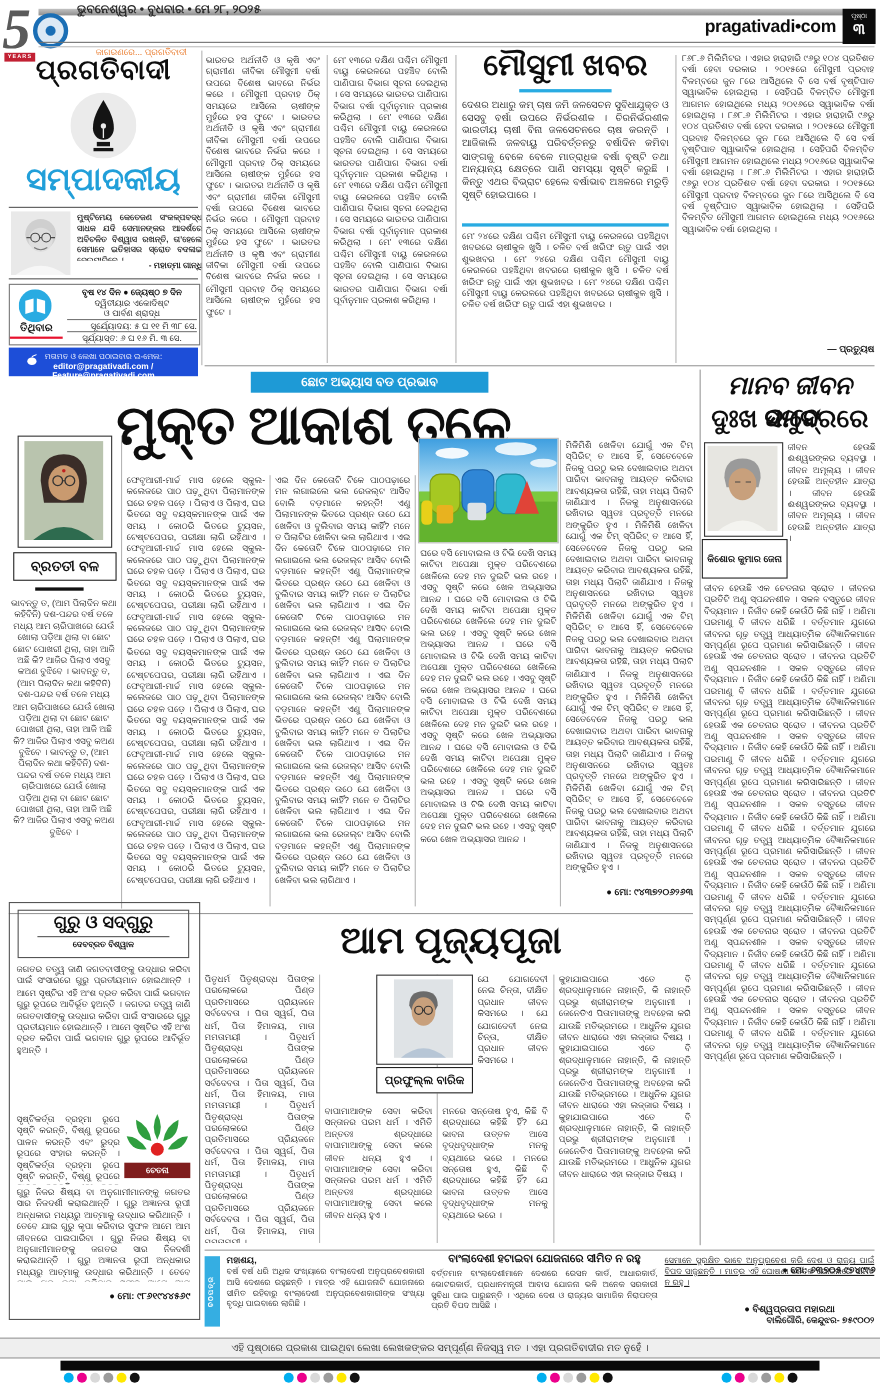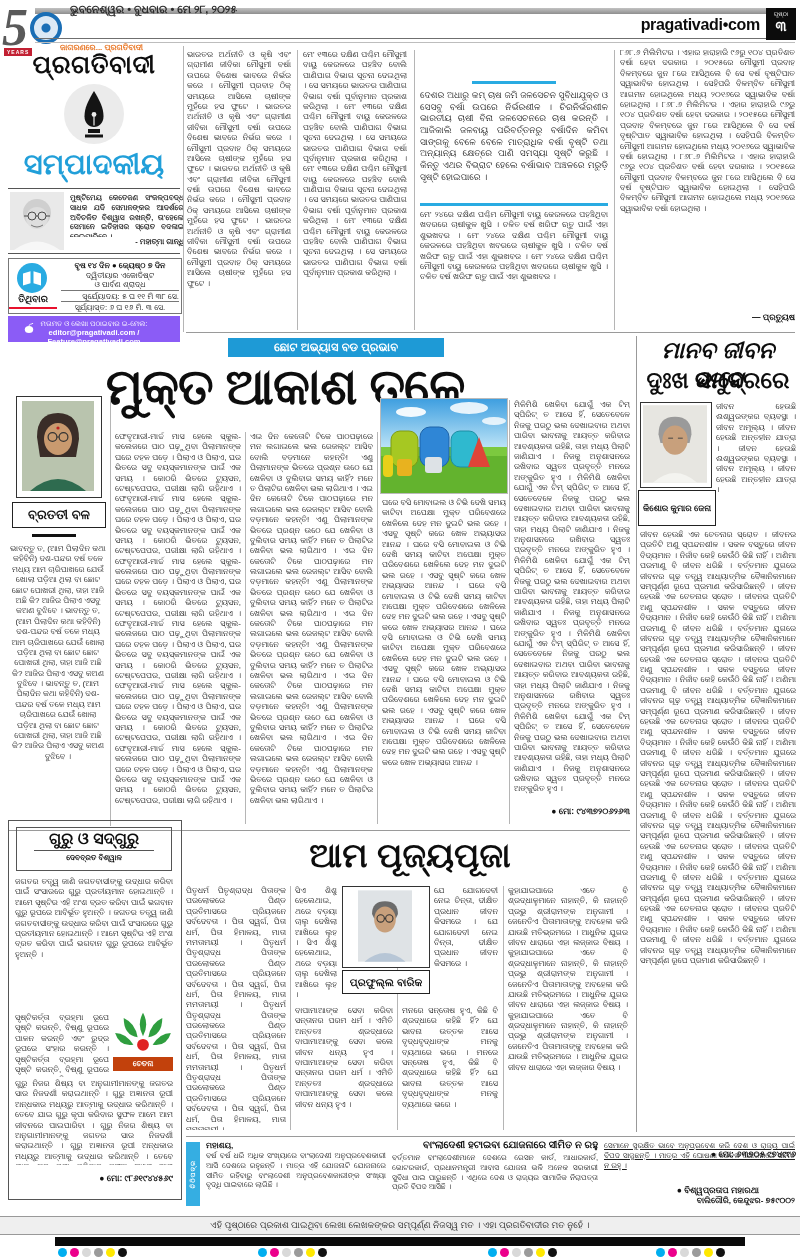--- a/index.html
+++ b/index.html
@@ -38,21 +38,21 @@
 <div id="page">
 
   <div class="topbar"></div>
   <div class="logo50">
     <span class="five">5</span>
     <span class="ring"></span>
     <span class="years">YEARS</span>
   </div>
   <div class="abs" style="left:70px;top:3px;font-size:11px;font-weight:bold;color:#2b2b2b;">ଭୁବନେଶ୍ୱର • ବୁଧବାର • ମେ ୨୮, ୨୦୨୫</div>
   <div class="dbl"></div>
-  <div class="abs" style="left:60px;top:43px;font-size:8px;font-weight:bold;color:#e87320;">ଜାଗରଣରେ... ପ୍ରଗତିବାଦୀ</div>
+  <div class="abs" style="left:87px;top:43px;font-size:8px;font-weight:normal;color:#e87320;">ଜାଗରଣରେ... ପ୍ରଗତିବାଦୀ</div>
   <div class="abs" style="left:540px;top:16px;width:220px;text-align:right;font-size:16px;font-weight:800;letter-spacing:-0.3px;color:#0d0d0d;">pragativadi•com</div>
   <div class="badge">
     <div style="font-size:6px;margin-top:3px;">ପୃଷ୍ଠା</div>
     <div style="font-size:14px;font-weight:bold;">୩</div>
   </div>
 
   <div class="abs hl" style="left:8px;top:50px;width:172px;font-size:25px;letter-spacing:0.5px;">ପ୍ରଗତିବାଦୀ</div>
   <div class="abs" style="left:64px;top:84px;width:60px;height:60px;">
     <svg width="60" height="60" viewBox="0 0 60 60">
       <circle cx="30" cy="30" r="30" fill="#ebebeb"></circle>
@@ -93,39 +93,40 @@
     <div class="abs" style="left:0px;top:34px;width:48px;text-align:center;font-size:9.5px;font-weight:bold;border-bottom:2px solid #e8112d;padding-bottom:2px;">ତିଥିବାର</div>
     <div class="abs" style="left:52px;top:2px;width:118px;text-align:center;font-size:7.8px;font-weight:bold;line-height:1.25;">ବୃଷ ୧୪ ଦିନ ● ଜ୍ୟେଷ୍ଠ ୭ ଦିନ</div>
     <div class="abs" style="left:52px;top:12px;width:118px;text-align:center;font-size:7.8px;line-height:1.2;">ଦ୍ୱିତୀୟାର ଏକୋଦିଷ୍ଟ</div>
     <div class="abs" style="left:52px;top:21px;width:118px;text-align:center;font-size:7.8px;">ଓ ପାର୍ବଣ ଶ୍ରାଦ୍ଧ</div>
     <div class="hr" style="left:52px;top:31px;width:118px;background:#777;"></div>
     <div class="abs" style="left:52px;top:33px;width:118px;text-align:right;font-size:7.8px;">ସୂର୍ଯ୍ୟୋଦୟ: ୫ ଘ ୧୧ ମି ୩୮ ସେ.</div>
     <div class="hr" style="left:52px;top:42px;width:118px;background:#777;"></div>
     <div class="abs" style="left:52px;top:44px;width:118px;text-align:center;font-size:7.8px;">ସୂର୍ଯ୍ୟାସ୍ତ: ୬ ଘ ୧୬ ମି. ୩ ସେ.</div>
   </div>
 
-  <div class="abs" style="left:8px;top:316px;width:172px;height:26px;background:#8b5cf6;color:#fff;text-align:center;">
+  <div class="abs" style="left:8px;top:316px;width:172px;height:26px;background:#1d4ed8;color:#fff;text-align:center;">
     <span class="abs" style="left:14px;top:3px;">
       <svg width="14" height="10" viewBox="0 0 20 14">
         <ellipse cx="10" cy="9" rx="6" ry="5" fill="#fff"></ellipse>
         <path d="M10 4 C10 1 14 2 16 0" stroke="#fff" fill="none" stroke-width="1.3"></path>
       </svg>
     </span>
     <div style="font-size:7.2px;padding-top:3px;">ମତାମତ ଓ ଲେଖା ପଠାଇବାର ଇ-ମେଲ:</div>
     <div style="font-size:7.6px;font-weight:bold;text-align:center;">editor@pragativadi.com / Feature@pragativadi.com</div>
   </div>
 
   <div class="vr" style="left:183px;top:46px;height:286px;"></div>
   <div class="vr" style="left:297px;top:50px;height:280px;"></div>
   <div class="vr" style="left:414px;top:50px;height:280px;"></div>
   <div class="vr" style="left:614px;top:50px;height:280px;"></div>
 
   <div class="bt" style="left:187px;top:50px;width:104px;height:280px;">ଭାରତର ଅର୍ଥନୀତି ଓ କୃଷି ଏବଂ ଗ୍ରାମୀଣ ଜୀବିକା ମୌସୁମୀ ବର୍ଷା ଉପରେ ବିଶେଷ ଭାବରେ ନିର୍ଭର କରେ । ମୌସୁମୀ ପ୍ରବାହ ଠିକ୍ ସମୟରେ ଆସିଲେ ଚାଷୀଙ୍କ ମୁହଁରେ ହସ ଫୁଟେ । ଭାରତର ଅର୍ଥନୀତି ଓ କୃଷି ଏବଂ ଗ୍ରାମୀଣ ଜୀବିକା ମୌସୁମୀ ବର୍ଷା ଉପରେ ବିଶେଷ ଭାବରେ ନିର୍ଭର କରେ । ମୌସୁମୀ ପ୍ରବାହ ଠିକ୍ ସମୟରେ ଆସିଲେ ଚାଷୀଙ୍କ ମୁହଁରେ ହସ ଫୁଟେ । ଭାରତର ଅର୍ଥନୀତି ଓ କୃଷି ଏବଂ ଗ୍ରାମୀଣ ଜୀବିକା ମୌସୁମୀ ବର୍ଷା ଉପରେ ବିଶେଷ ଭାବରେ ନିର୍ଭର କରେ । ମୌସୁମୀ ପ୍ରବାହ ଠିକ୍ ସମୟରେ ଆସିଲେ ଚାଷୀଙ୍କ ମୁହଁରେ ହସ ଫୁଟେ । ଭାରତର ଅର୍ଥନୀତି ଓ କୃଷି ଏବଂ ଗ୍ରାମୀଣ ଜୀବିକା ମୌସୁମୀ ବର୍ଷା ଉପରେ ବିଶେଷ ଭାବରେ ନିର୍ଭର କରେ । ମୌସୁମୀ ପ୍ରବାହ ଠିକ୍ ସମୟରେ ଆସିଲେ ଚାଷୀଙ୍କ ମୁହଁରେ ହସ ଫୁଟେ ।</div>
   <div class="bt" style="left:303px;top:50px;width:104px;height:280px;">ମେ' ୧୩ରେ ଦକ୍ଷିଣ ପଶ୍ଚିମ ମୌସୁମୀ ବାୟୁ କେରଳରେ ପହଞ୍ଚିବ ବୋଲି ପାଣିପାଗ ବିଭାଗ ସୂଚନା ଦେଇଥିଲା । ସେ ସମୟରେ ଭାରତର ପାଣିପାଗ ବିଭାଗ ବର୍ଷା ପୂର୍ବାନୁମାନ ପ୍ରକାଶ କରିଥିଲା । ମେ' ୧୩ରେ ଦକ୍ଷିଣ ପଶ୍ଚିମ ମୌସୁମୀ ବାୟୁ କେରଳରେ ପହଞ୍ଚିବ ବୋଲି ପାଣିପାଗ ବିଭାଗ ସୂଚନା ଦେଇଥିଲା । ସେ ସମୟରେ ଭାରତର ପାଣିପାଗ ବିଭାଗ ବର୍ଷା ପୂର୍ବାନୁମାନ ପ୍ରକାଶ କରିଥିଲା । ମେ' ୧୩ରେ ଦକ୍ଷିଣ ପଶ୍ଚିମ ମୌସୁମୀ ବାୟୁ କେରଳରେ ପହଞ୍ଚିବ ବୋଲି ପାଣିପାଗ ବିଭାଗ ସୂଚନା ଦେଇଥିଲା । ସେ ସମୟରେ ଭାରତର ପାଣିପାଗ ବିଭାଗ ବର୍ଷା ପୂର୍ବାନୁମାନ ପ୍ରକାଶ କରିଥିଲା । ମେ' ୧୩ରେ ଦକ୍ଷିଣ ପଶ୍ଚିମ ମୌସୁମୀ ବାୟୁ କେରଳରେ ପହଞ୍ଚିବ ବୋଲି ପାଣିପାଗ ବିଭାଗ ସୂଚନା ଦେଇଥିଲା । ସେ ସମୟରେ ଭାରତର ପାଣିପାଗ ବିଭାଗ ବର୍ଷା ପୂର୍ବାନୁମାନ ପ୍ରକାଶ କରିଥିଲା ।</div>
 
+  <div class="abs hl" style="left:420px;top:44px;width:188px;font-size:27px;">ମୌସୁମୀ ଖବର</div>
   <div class="abs bluebar" style="left:472px;top:81px;width:84px;height:3px;"></div>
   <div class="bt md" style="left:420px;top:90px;width:188px;height:110px;color:#222;">ଦେଶର ଅଧାରୁ କମ୍ ଚାଷ ଜମି ଜଳସେଚନ ସୁବିଧାଯୁକ୍ତ ଓ ସେସବୁ ବର୍ଷା ଉପରେ ନିର୍ଭରଶୀଳ । ଚିରନିର୍ଭରଶୀଳ ଭାରତୀୟ ଚାଷୀ ବିନା ଜଳସେଚନରେ ଚାଷ କରନ୍ତି । ଆଜିକାଲି ଜଳବାୟୁ ପରିବର୍ତ୍ତନରୁ ବର୍ଷାଦିନ କମିବା ସାଙ୍ଗକୁ ବେଳେ ବେଳେ ମାତ୍ରାଧିକ ବର୍ଷା ବୃଷ୍ଟି ତଥା ଅନ୍ୟାନ୍ୟ କ୍ଷେତ୍ରେ ପାଣି ସମସ୍ୟା ସୃଷ୍ଟି କରୁଛି । କିନ୍ତୁ ଏଥର ବିଭ୍ରାଟ ହେଲେ ବର୍ଷାଭାବ ଅଞ୍ଚଳରେ ମରୁଡ଼ି ସୃଷ୍ଟି ହୋଇପାରେ ।</div>
   <div class="abs bluebar" style="left:420px;top:203px;width:188px;height:3px;"></div>
   <div class="bt" style="left:420px;top:210px;width:188px;height:118px;">ମେ' ୨୪ରେ ଦକ୍ଷିଣ ପଶ୍ଚିମ ମୌସୁମୀ ବାୟୁ କେରଳରେ ପହଞ୍ଚିଥିବା ଖବରରେ ଚାଷୀକୁଳ ଖୁସି । ଚଳିତ ବର୍ଷ ଖରିଫ ଋତୁ ପାଇଁ ଏହା ଶୁଭଖବର । ମେ' ୨୪ରେ ଦକ୍ଷିଣ ପଶ୍ଚିମ ମୌସୁମୀ ବାୟୁ କେରଳରେ ପହଞ୍ଚିଥିବା ଖବରରେ ଚାଷୀକୁଳ ଖୁସି । ଚଳିତ ବର୍ଷ ଖରିଫ ଋତୁ ପାଇଁ ଏହା ଶୁଭଖବର । ମେ' ୨୪ରେ ଦକ୍ଷିଣ ପଶ୍ଚିମ ମୌସୁମୀ ବାୟୁ କେରଳରେ ପହଞ୍ଚିଥିବା ଖବରରେ ଚାଷୀକୁଳ ଖୁସି । ଚଳିତ ବର୍ଷ ଖରିଫ ଋତୁ ପାଇଁ ଏହା ଶୁଭଖବର ।</div>
 
   <div class="bt" style="left:620px;top:48px;width:175px;height:260px;">୮୬୮.୬ ମିଲିମିଟର । ଏହାର ହାରାହାରି ୯୬ରୁ ୧୦୪ ପ୍ରତିଶତ ବର୍ଷା ହେବା ଦରକାର । ୨୦୧୫ରେ ମୌସୁମୀ ପ୍ରବାହ ବିଳମ୍ବରେ ଜୁନ ୮ରେ ଆସିଥିଲେ ବି ସେ ବର୍ଷ ବୃଷ୍ଟିପାତ ସ୍ୱାଭାବିକ ହୋଇଥିଲା । ସେହିପରି ବିଳମ୍ବିତ ମୌସୁମୀ ଆଗମନ ହୋଇଥିଲେ ମଧ୍ୟ ୨୦୧୬ରେ ସ୍ୱାଭାବିକ ବର୍ଷା ହୋଇଥିଲା । ୮୬୮.୬ ମିଲିମିଟର । ଏହାର ହାରାହାରି ୯୬ରୁ ୧୦୪ ପ୍ରତିଶତ ବର୍ଷା ହେବା ଦରକାର । ୨୦୧୫ରେ ମୌସୁମୀ ପ୍ରବାହ ବିଳମ୍ବରେ ଜୁନ ୮ରେ ଆସିଥିଲେ ବି ସେ ବର୍ଷ ବୃଷ୍ଟିପାତ ସ୍ୱାଭାବିକ ହୋଇଥିଲା । ସେହିପରି ବିଳମ୍ବିତ ମୌସୁମୀ ଆଗମନ ହୋଇଥିଲେ ମଧ୍ୟ ୨୦୧୬ରେ ସ୍ୱାଭାବିକ ବର୍ଷା ହୋଇଥିଲା । ୮୬୮.୬ ମିଲିମିଟର । ଏହାର ହାରାହାରି ୯୬ରୁ ୧୦୪ ପ୍ରତିଶତ ବର୍ଷା ହେବା ଦରକାର । ୨୦୧୫ରେ ମୌସୁମୀ ପ୍ରବାହ ବିଳମ୍ବରେ ଜୁନ ୮ରେ ଆସିଥିଲେ ବି ସେ ବର୍ଷ ବୃଷ୍ଟିପାତ ସ୍ୱାଭାବିକ ହୋଇଥିଲା । ସେହିପରି ବିଳମ୍ବିତ ମୌସୁମୀ ଆଗମନ ହୋଇଥିଲେ ମଧ୍ୟ ୨୦୧୬ରେ ସ୍ୱାଭାବିକ ବର୍ଷା ହୋଇଥିଲା ।</div>
   <div class="signoff" style="left:620px;top:312px;width:175px;">— ପ୍ରତ୍ୟୁଷ</div>
 
   <div class="hr" style="left:186px;top:332px;width:609px;"></div>
 
@@ -219,32 +220,31 @@
         <g fill="#2f9e3f">
           <path d="M28 1 q6 11 0 22 q-6-11 0-22z"></path>
           <path d="M10 6 q11 5 13 18 q-13-2-13-18z"></path>
           <path d="M46 6 q-11 5-13 18 q13-2 13-18z"></path>
           <path d="M2 20 q10 0 17 11 q-13 2-17-11z"></path>
           <path d="M54 20 q-10 0-17 11 q13 2 17-11z"></path>
         </g>
         <circle cx="28" cy="31" r="5.5" fill="#e02222"></circle>
       </svg>
     </div>
-    <div class="abs ctr" style="left:104px;top:236px;width:60px;height:14px;background:#c2410c;color:#fff;font-size:7.5px;font-weight:bold;">ଚେତନା</div>
+    <div class="abs ctr" style="left:104px;top:236px;width:60px;height:14px;background:#7f1d1d;color:#fff;font-size:7.5px;font-weight:bold;">ଚେତନା</div>
     <div class="bt" style="left:6px;top:258px;width:158px;height:86px;">ଗୁରୁ ନିଜର ଶିଷ୍ୟ ବା ଅନୁଗାମୀମାନଙ୍କୁ ଜଗତର ସାର ନିଜଦର୍ଶୀ କରାଇଥାନ୍ତି । ଗୁରୁ ଅଜ୍ଞାନତା ରୂପୀ ଅନ୍ଧକାର ମଧ୍ୟରୁ ଆତ୍ମାକୁ ଉଦ୍ଧାର କରିଥାନ୍ତି । ତେବେ ଯାଇ ଗୁରୁ କୃପା କରିବାର ସୁଫଳ ଆମେ ଆମ ଜୀବନରେ ପାଇପାରିବା । ଗୁରୁ ନିଜର ଶିଷ୍ୟ ବା ଅନୁଗାମୀମାନଙ୍କୁ ଜଗତର ସାର ନିଜଦର୍ଶୀ କରାଇଥାନ୍ତି । ଗୁରୁ ଅଜ୍ଞାନତା ରୂପୀ ଅନ୍ଧକାର ମଧ୍ୟରୁ ଆତ୍ମାକୁ ଉଦ୍ଧାର କରିଥାନ୍ତି । ତେବେ ଯାଇ ଗୁରୁ କୃପା କରିବାର ସୁଫଳ ଆମେ ଆମ ଜୀବନରେ ପାଇପାରିବା ।</div>
     <div class="signoff" style="left:6px;top:352px;width:158px;">● ମୋ: ୯୮୬୧୯୪୪୫୬୯</div>
   </div>
 
   <div class="abs hl" style="left:250px;top:836px;width:320px;font-size:34px;">ଆମ ପୂଜ୍ୟପୂଜା</div>
   <div class="vr" style="left:290px;top:886px;height:244px;"></div>
   <div class="vr" style="left:397px;top:886px;height:244px;"></div>
   <div class="vr" style="left:503px;top:886px;height:244px;"></div>
 
   <div class="bt" style="left:186px;top:886px;width:100px;height:244px;">ପିତୃଧର୍ମ ପିତୃଶ୍ରାଦ୍ଧ ପିତାଙ୍କ ପରଲୋକରେ ପିଣ୍ଡ ପ୍ରତିମାସରେ ପ୍ରିୟଜନେ ସର୍ବଦେବତା । ପିତା ସ୍ୱର୍ଗ, ପିତା ଧର୍ମ, ପିତା ହିମାଳୟ, ମାତା ମମତାମୟୀ । ପିତୃଧର୍ମ ପିତୃଶ୍ରାଦ୍ଧ ପିତାଙ୍କ ପରଲୋକରେ ପିଣ୍ଡ ପ୍ରତିମାସରେ ପ୍ରିୟଜନେ ସର୍ବଦେବତା । ପିତା ସ୍ୱର୍ଗ, ପିତା ଧର୍ମ, ପିତା ହିମାଳୟ, ମାତା ମମତାମୟୀ । ପିତୃଧର୍ମ ପିତୃଶ୍ରାଦ୍ଧ ପିତାଙ୍କ ପରଲୋକରେ ପିଣ୍ଡ ପ୍ରତିମାସରେ ପ୍ରିୟଜନେ ସର୍ବଦେବତା । ପିତା ସ୍ୱର୍ଗ, ପିତା ଧର୍ମ, ପିତା ହିମାଳୟ, ମାତା ମମତାମୟୀ । ପିତୃଧର୍ମ ପିତୃଶ୍ରାଦ୍ଧ ପିତାଙ୍କ ପରଲୋକରେ ପିଣ୍ଡ ପ୍ରତିମାସରେ ପ୍ରିୟଜନେ ସର୍ବଦେବତା । ପିତା ସ୍ୱର୍ଗ, ପିତା ଧର୍ମ, ପିତା ହିମାଳୟ, ମାତା ମମତାମୟୀ ।</div>
-  <div class="bt" style="left:295px;top:886px;width:42px;height:114px;">ସିଏ ଶିଶୁ ହେଲେଥାଇ, ଥରେ ବଡ଼ୟା ଚାଲୁ ଦେଖିଲା ଆଖିରେ ଲୁହ । ସିଏ ଶିଶୁ ହେଲେଥାଇ, ଥରେ ବଡ଼ୟା ଚାଲୁ ଦେଖିଲା ଆଖିରେ ଲୁହ ।</div>
   <div class="bt" style="left:434px;top:886px;width:64px;height:114px;">ଯେ ଯୋଗଦେବୀ ନେଇ ଚିନ୍ତା, ଦୀକ୍ଷିତ ପ୍ରଧାନ ଜୀବନ କିସମରେ । ଯେ ଯୋଗଦେବୀ ନେଇ ଚିନ୍ତା, ଦୀକ୍ଷିତ ପ୍ରଧାନ ଜୀବନ କିସମରେ ।</div>
   <div class="bt" style="left:295px;top:1006px;width:98px;height:124px;">ବାପାମାଆଙ୍କ ସେବା କରିବା ସନ୍ତାନର ପରମ ଧର୍ମ । ଏମିତି ଅନ୍ତତଃ ଶ୍ରଦ୍ଧାରେ ବାପାମାଆଙ୍କୁ ସେବା କଲେ ଜୀବନ ଧନ୍ୟ ହୁଏ । ବାପାମାଆଙ୍କ ସେବା କରିବା ସନ୍ତାନର ପରମ ଧର୍ମ । ଏମିତି ଅନ୍ତତଃ ଶ୍ରଦ୍ଧାରେ ବାପାମାଆଙ୍କୁ ସେବା କଲେ ଜୀବନ ଧନ୍ୟ ହୁଏ ।</div>
   <div class="bt" style="left:402px;top:1006px;width:96px;height:124px;">ମନରେ ସନ୍ତୋଷ ହୁଏ, କିଛି ବି ଶ୍ରଦ୍ଧାରେ କହିଛି ହିଁ? ଯେ ଭାବନା ଉତ୍ତଳ ଆସେ ବୃଦ୍ଧବୃଦ୍ଧାଙ୍କ ମନକୁ ବ୍ୟଥାରେ ଭରେ । ମନରେ ସନ୍ତୋଷ ହୁଏ, କିଛି ବି ଶ୍ରଦ୍ଧାରେ କହିଛି ହିଁ? ଯେ ଭାବନା ଉତ୍ତଳ ଆସେ ବୃଦ୍ଧବୃଦ୍ଧାଙ୍କ ମନକୁ ବ୍ୟଥାରେ ଭରେ ।</div>
   <div class="bt" style="left:508px;top:886px;width:120px;height:244px;">କୁହାଯାଇପାରେ ଏତେ ବି ଶ୍ରଦ୍ଧାଳୁମାନେ ନାହାନ୍ତି, କି ନାହାନ୍ତି ପ୍ରଭୁ ଶ୍ରୀରାମଙ୍କ ଅନୁଗାମୀ । ଜେନେତିଏ ପିତାମାତାଙ୍କୁ ଅବହେଳା କରି ଯାଉଛି ମତିଭ୍ରମରେ । ଆଧୁନିକ ଯୁଗର ଜୀବନ ଧାରାରେ ଏହା ଲଜ୍ଜାର ବିଷୟ । କୁହାଯାଇପାରେ ଏତେ ବି ଶ୍ରଦ୍ଧାଳୁମାନେ ନାହାନ୍ତି, କି ନାହାନ୍ତି ପ୍ରଭୁ ଶ୍ରୀରାମଙ୍କ ଅନୁଗାମୀ । ଜେନେତିଏ ପିତାମାତାଙ୍କୁ ଅବହେଳା କରି ଯାଉଛି ମତିଭ୍ରମରେ । ଆଧୁନିକ ଯୁଗର ଜୀବନ ଧାରାରେ ଏହା ଲଜ୍ଜାର ବିଷୟ । କୁହାଯାଇପାରେ ଏତେ ବି ଶ୍ରଦ୍ଧାଳୁମାନେ ନାହାନ୍ତି, କି ନାହାନ୍ତି ପ୍ରଭୁ ଶ୍ରୀରାମଙ୍କ ଅନୁଗାମୀ । ଜେନେତିଏ ପିତାମାତାଙ୍କୁ ଅବହେଳା କରି ଯାଉଛି ମତିଭ୍ରମରେ । ଆଧୁନିକ ଯୁଗର ଜୀବନ ଧାରାରେ ଏହା ଲଜ୍ଜାର ବିଷୟ ।</div>
 
   <div class="frame" style="left:342px;top:886px;width:86px;height:80px;">
     <div class="abs" style="left:15px;top:3px;">
       <svg width="54" height="72" viewBox="0 0 50 66">
         <rect width="50" height="66" fill="#dfe3e6"></rect>
         <path d="M13 22 q0-12 12-12 q12 0 12 12 l-2 4 h-20 z" fill="#6b6b6b"></path>
@@ -257,21 +257,21 @@
     </div>
   </div>
   <div class="namebox" style="left:342px;top:970px;width:86px;height:22px;font-size:10.5px;">ପ୍ରଫୁଲ୍ଲ ବାରିକ</div>
 
   <div class="hr" style="left:186px;top:1136px;width:609px;"></div>
   <div class="abs ctr" style="left:186px;top:1142px;width:14px;height:64px;background:#35aee2;">
     <span style="writing-mode:vertical-rl;transform:rotate(180deg);color:#fff;font-size:6.5px;font-weight:bold;letter-spacing:1px;">ଚିଠିପତ୍ର</span>
   </div>
   <div class="abs" style="left:206px;top:1141px;width:60px;font-size:8px;font-weight:bold;">ମହାଶୟ,</div>
   <div class="bt sm" style="left:206px;top:1151px;width:180px;height:58px;">ବର୍ଷ ବର୍ଷ ଧରି ଅଧିକ ସଂଖ୍ୟାରେ ବାଂଲାଦେଶୀ ଅନୁପ୍ରବେଶକାରୀ ଆସି ଦେଶରେ ରହୁଛନ୍ତି । ମାତ୍ର ଏହି ଯୋଜନାଟି ଯୋଜନାରେ ସୀମିତ ରହିବାରୁ ବାଂଲାଦେଶୀ ଅନୁପ୍ରବେଶକାରୀଙ୍କ ସଂଖ୍ୟା ବୃଦ୍ଧି ପାଇବାରେ ଲାଗିଛି ।</div>
-  <div class="abs hl" style="left:392px;top:1139px;width:206px;font-size:10px;text-align:right;">ବାଂଲାଦେଶୀ ହଟାଇବା ଯୋଜନାରେ ସୀମିତ ନ ରହୁ</div>
+  <div class="abs hl" style="left:392px;top:1139px;width:206px;font-size:10px;">ବାଂଲାଦେଶୀ ହଟାଇବା ଯୋଜନାରେ ସୀମିତ ନ ରହୁ</div>
   <div class="bt sm" style="left:392px;top:1153px;width:206px;height:56px;">ବର୍ତ୍ତମାନ ବାଂଲାଦେଶୀମାନେ ଦେଶରେ ରେସନ କାର୍ଡ, ଆଧାରକାର୍ଡ, ଭୋଟରକାର୍ଡ, ପ୍ରଧାନମନ୍ତ୍ରୀ ଆବାସ ଯୋଜନା ଭଳି ଅନେକ ସରକାରୀ ସୁବିଧା ପାଇ ପାରୁଛନ୍ତି । ଏଥିରେ ଦେଶ ଓ ରାଜ୍ୟର ସାମାଜିକ ନିରାପତ୍ତା ପ୍ରତି ବିପଦ ଆସିଛି ।</div>
   <div class="bt sm" style="left:604px;top:1141px;width:191px;height:42px;text-decoration:underline;">ସେମାନେ ସୁରକ୍ଷିତ ଭାବେ ଅନୁପ୍ରବେଶ କରି ଦେଶ ଓ ରାଜ୍ୟ ପାଇଁ ବିପଦ ସାଜୁଛନ୍ତି । ମାତ୍ର ଏହି ଘୋଷଣା କେବଳ ଯୋଜନାରେ ସୀମିତ ନ ରହୁ ।</div>
   <div class="signoff" style="left:568px;top:1185px;width:191px;font-size:8.5px;">● ବିଶ୍ୱପ୍ରତାପ ମହାରଥା</div>
   <div class="signoff" style="left:604px;top:1196px;width:191px;font-size:8px;">ବାଲିଗୌରି, କେନ୍ଦୁଝର- ୭୫୯୦୦୨</div>
 
   <div class="abs ctr" style="left:0;top:1216px;width:800px;height:17px;background:#efefef;border-top:1px solid #999;border-bottom:1px solid #999;font-size:9px;color:#222;">ଏହି ପୃଷ୍ଠାରେ ପ୍ରକାଶ ପାଇଥିବା ଲେଖା ଲେଖକଙ୍କର ସମ୍ପୂର୍ଣ୍ଣ ନିଜସ୍ୱ ମତ । ଏହା ପ୍ରଗତିବାଦୀର ମତ ନୁହେଁ ।</div>
   <div class="abs" style="left:55px;top:1237px;width:690px;height:9px;background:#0a0a0a;"></div>
 
   <div class="dots" style="left:58px;">
     <span style="background:#00aeef"></span>

